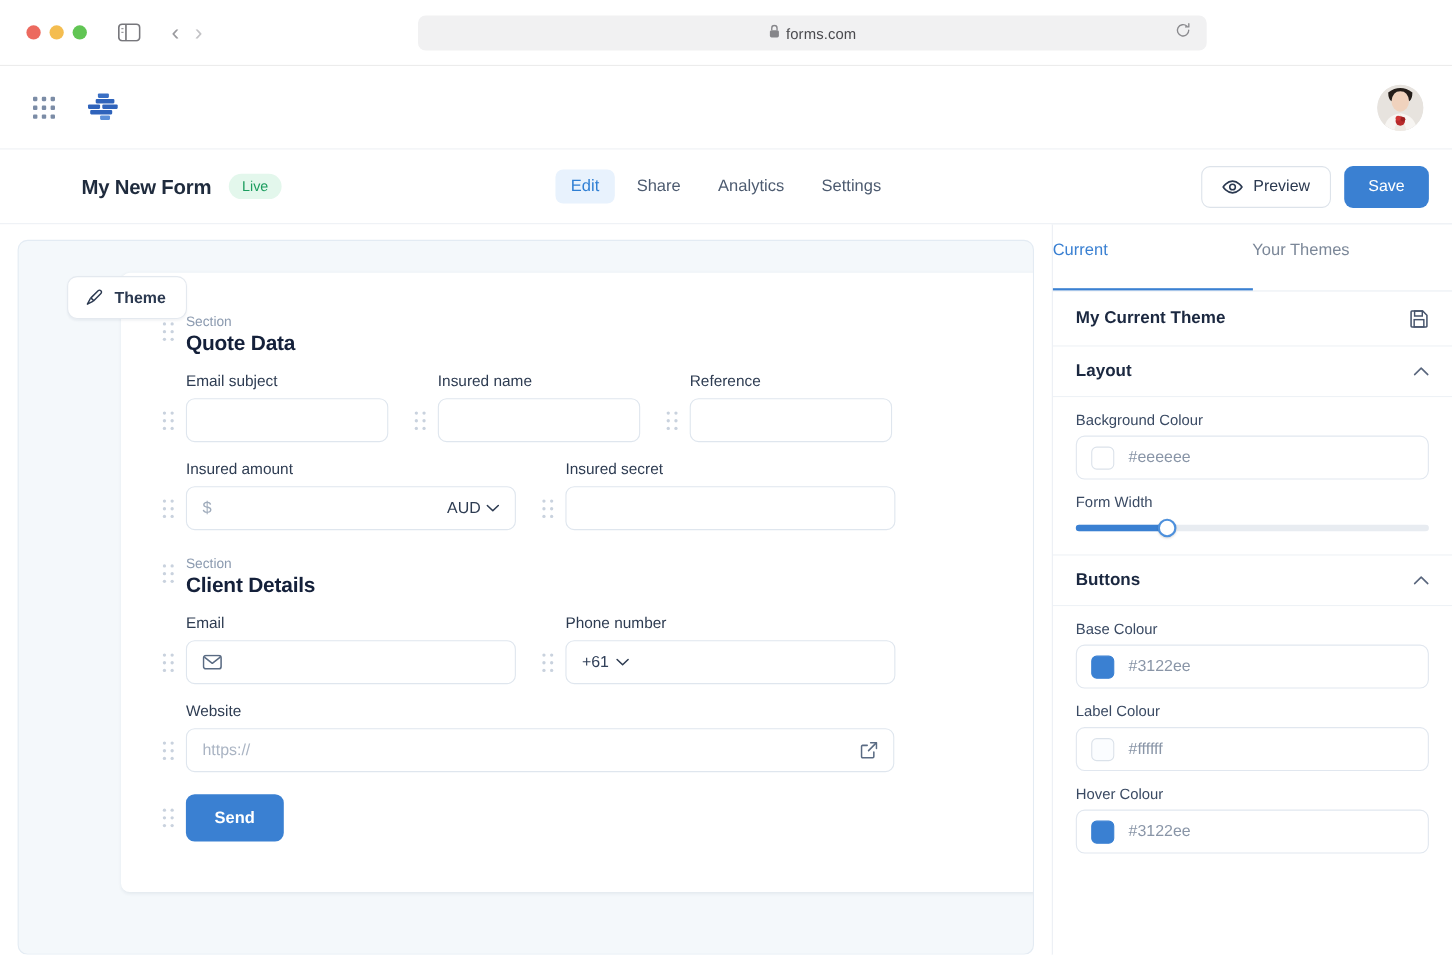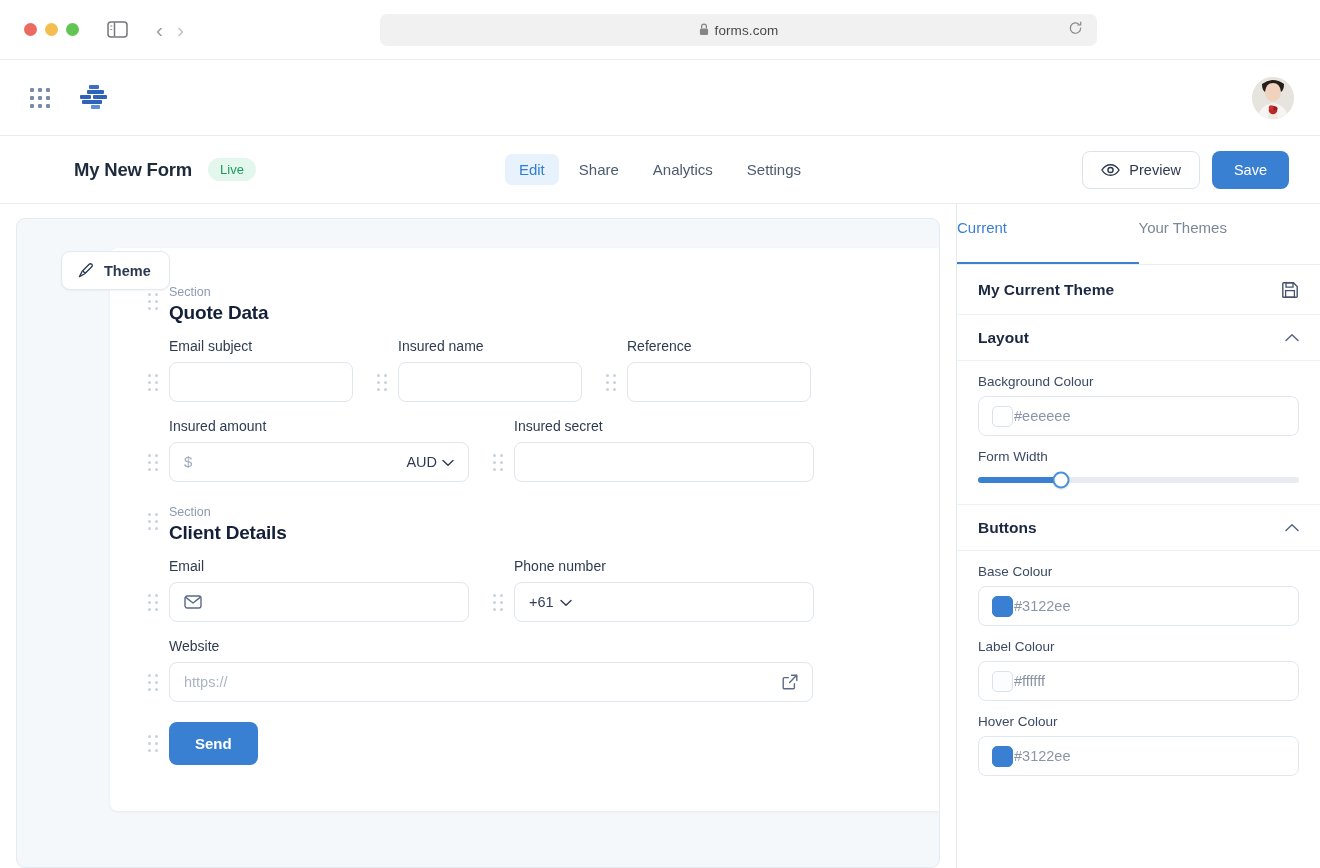--- a/index.html
+++ b/index.html
@@ -75,21 +75,21 @@
   .avatar {
     width: 42px; height: 42px; border-radius: 50%;
     overflow: hidden; background: #e6e4e1;
     position: relative;
   }
 
   
   .form-bar {
     height: 68px;
     display: flex; align-items: center;
-    padding: 0 31px 0 74px;
+    padding: 0 21px 0 74px;
     border-bottom: 1px solid #e9edf2;
     background: #fff;
     position: relative;
   }
   .form-title { font-size: 18.5px; font-weight: 700; color: #1f2b3d; letter-spacing: -.2px; }
   .live-badge {
     margin-left: 16px;
     background: #e3f7ec; color: #1c9d5f;
     font-size: 13px; font-weight: 500;
     padding: 4px 12px; border-radius: 12px;
@@ -256,21 +256,21 @@
 
   .acc-body { padding: 13px 21px 15px; }
   .ctl { margin-bottom: 13px; }
   .ctl:last-child { margin-bottom: 0; }
   .ctl-label { font-size: 13.5px; color: #3a4a63; margin-bottom: 7px; }
   .color-input {
     height: 40px;
     border: 1px solid #e1e7ef;
     border-radius: 8px;
     display: flex; align-items: center;
-    padding: 0 13px; gap: 1px;
+    padding: 0 13px; gap: 13px;
     cursor: pointer;
   }
   .swatch {
     width: 21px; height: 21px; border-radius: 5px;
     border: 1px solid #dbe2ea;
   }
   .color-hex { font-size: 14.5px; color: #8995a7; }
 
   .slider { position: relative; height: 18px; display: flex; align-items: center; }
   .slider-track {

